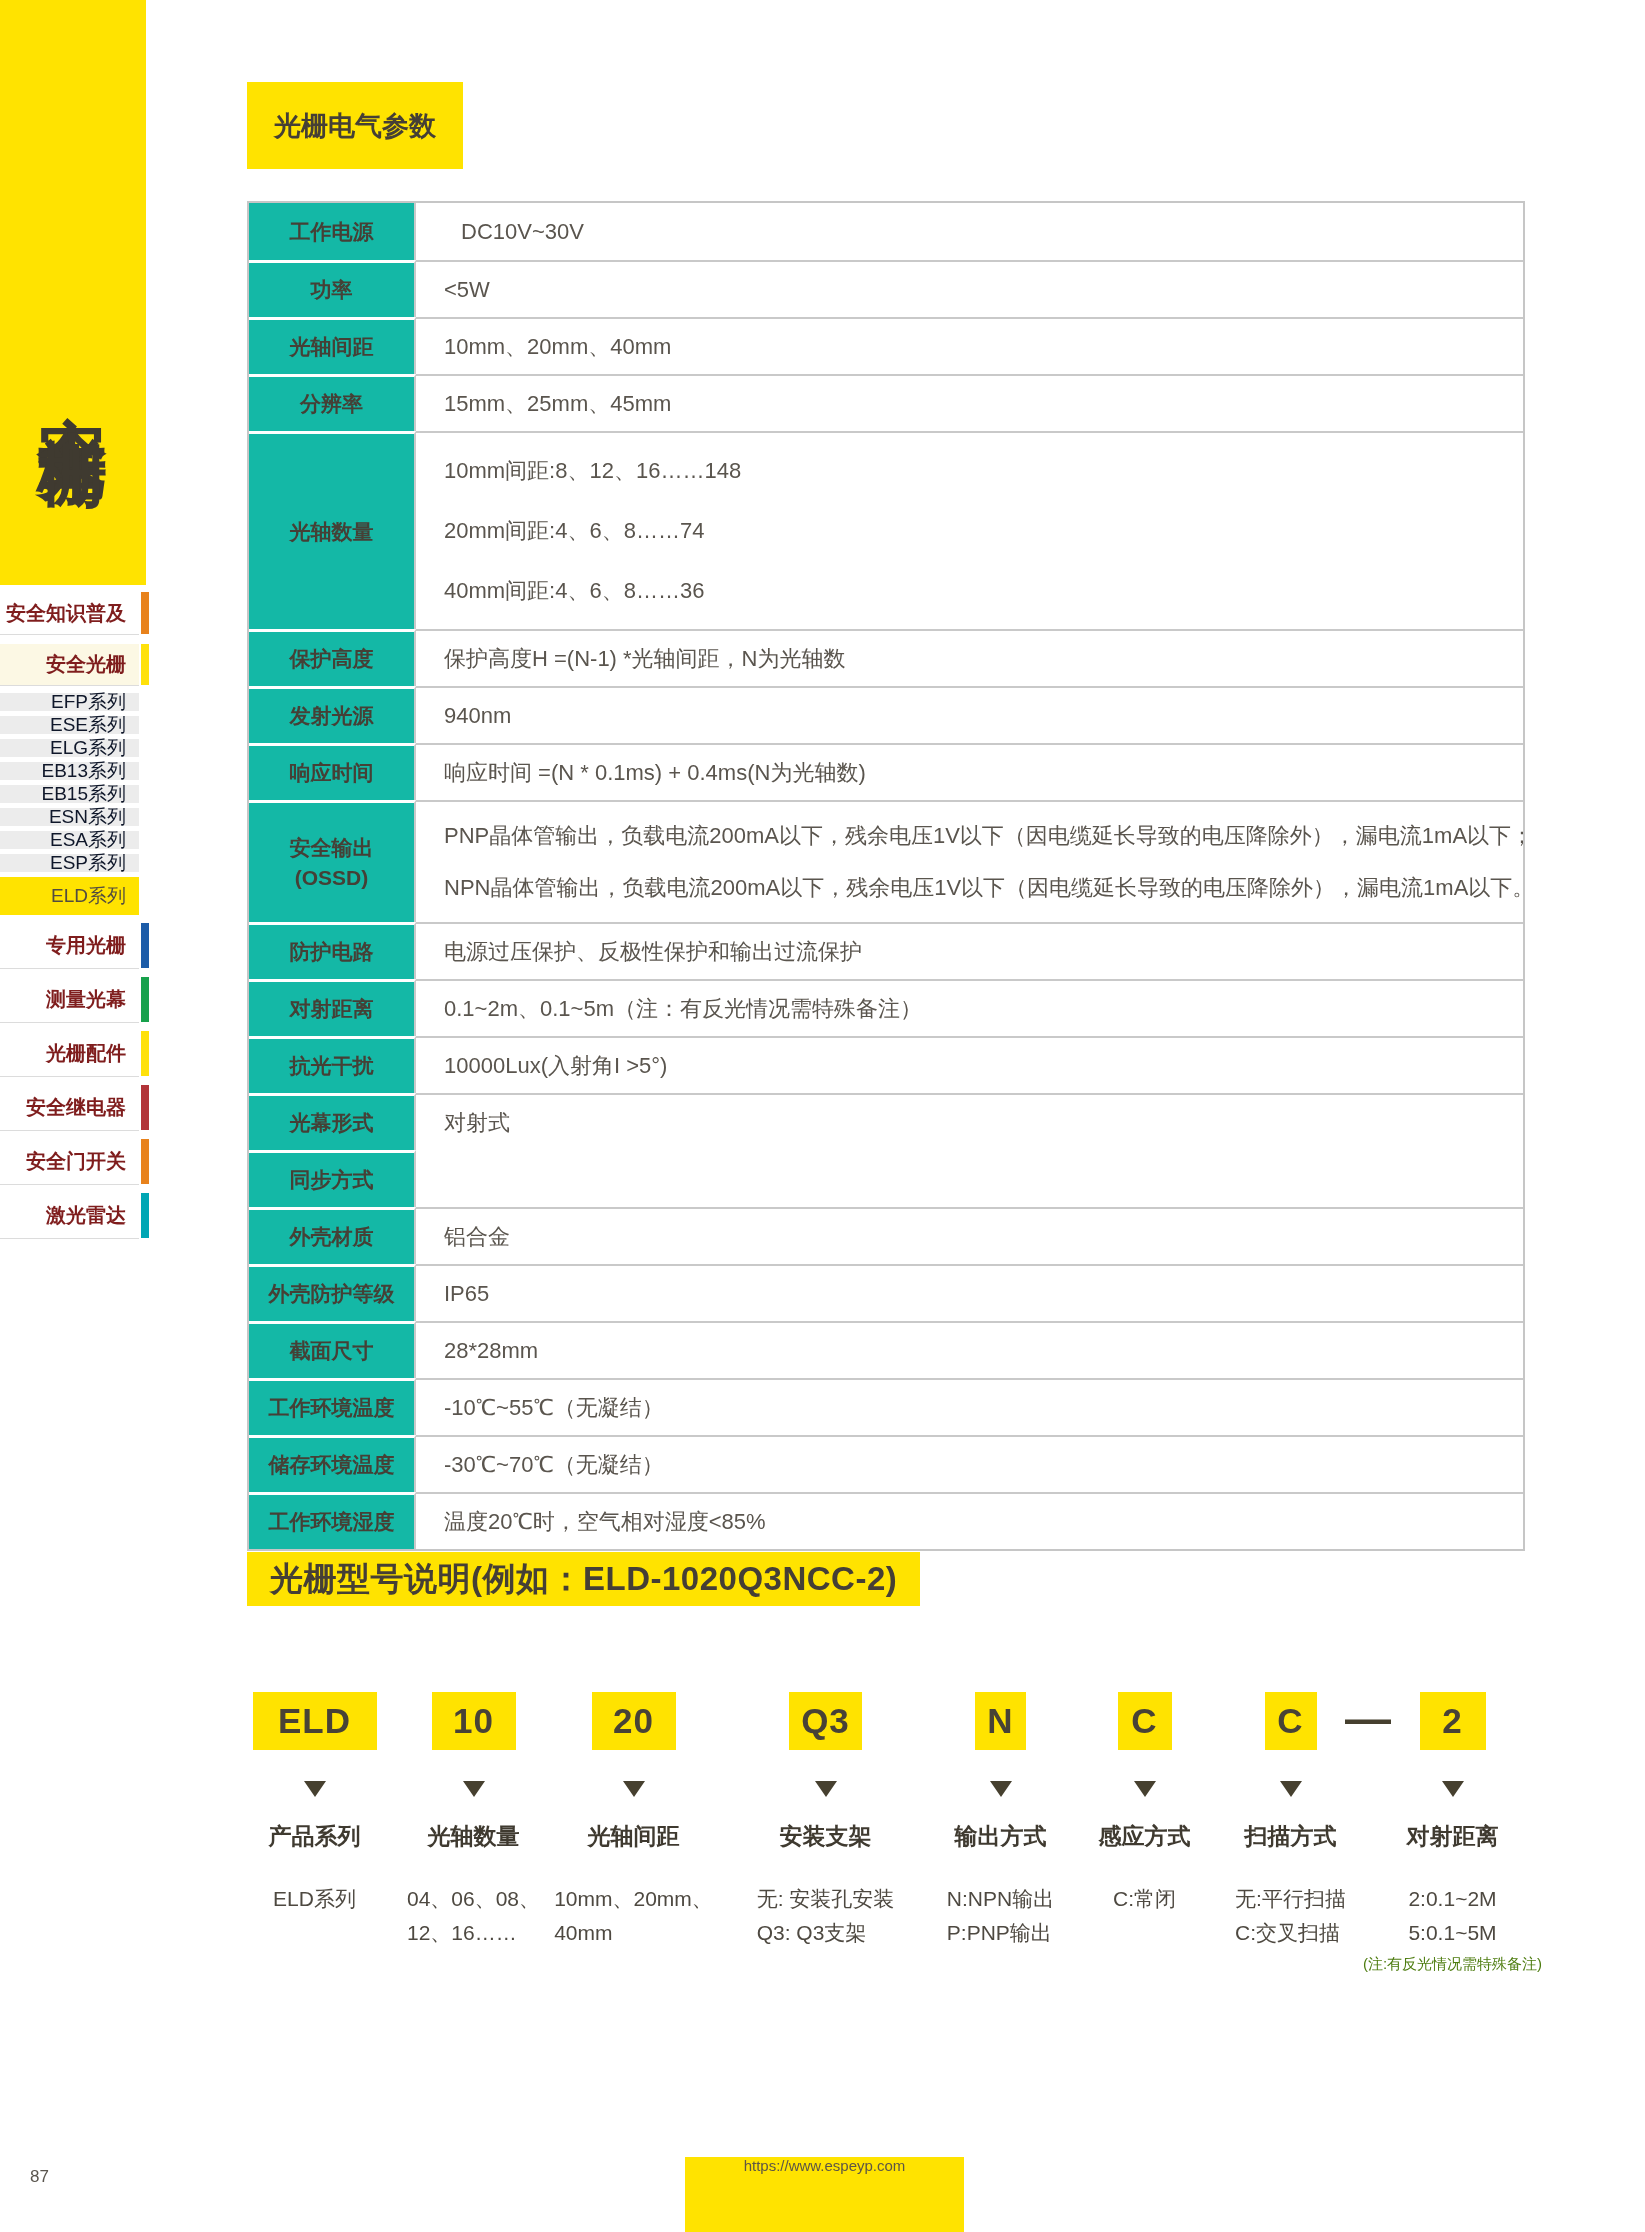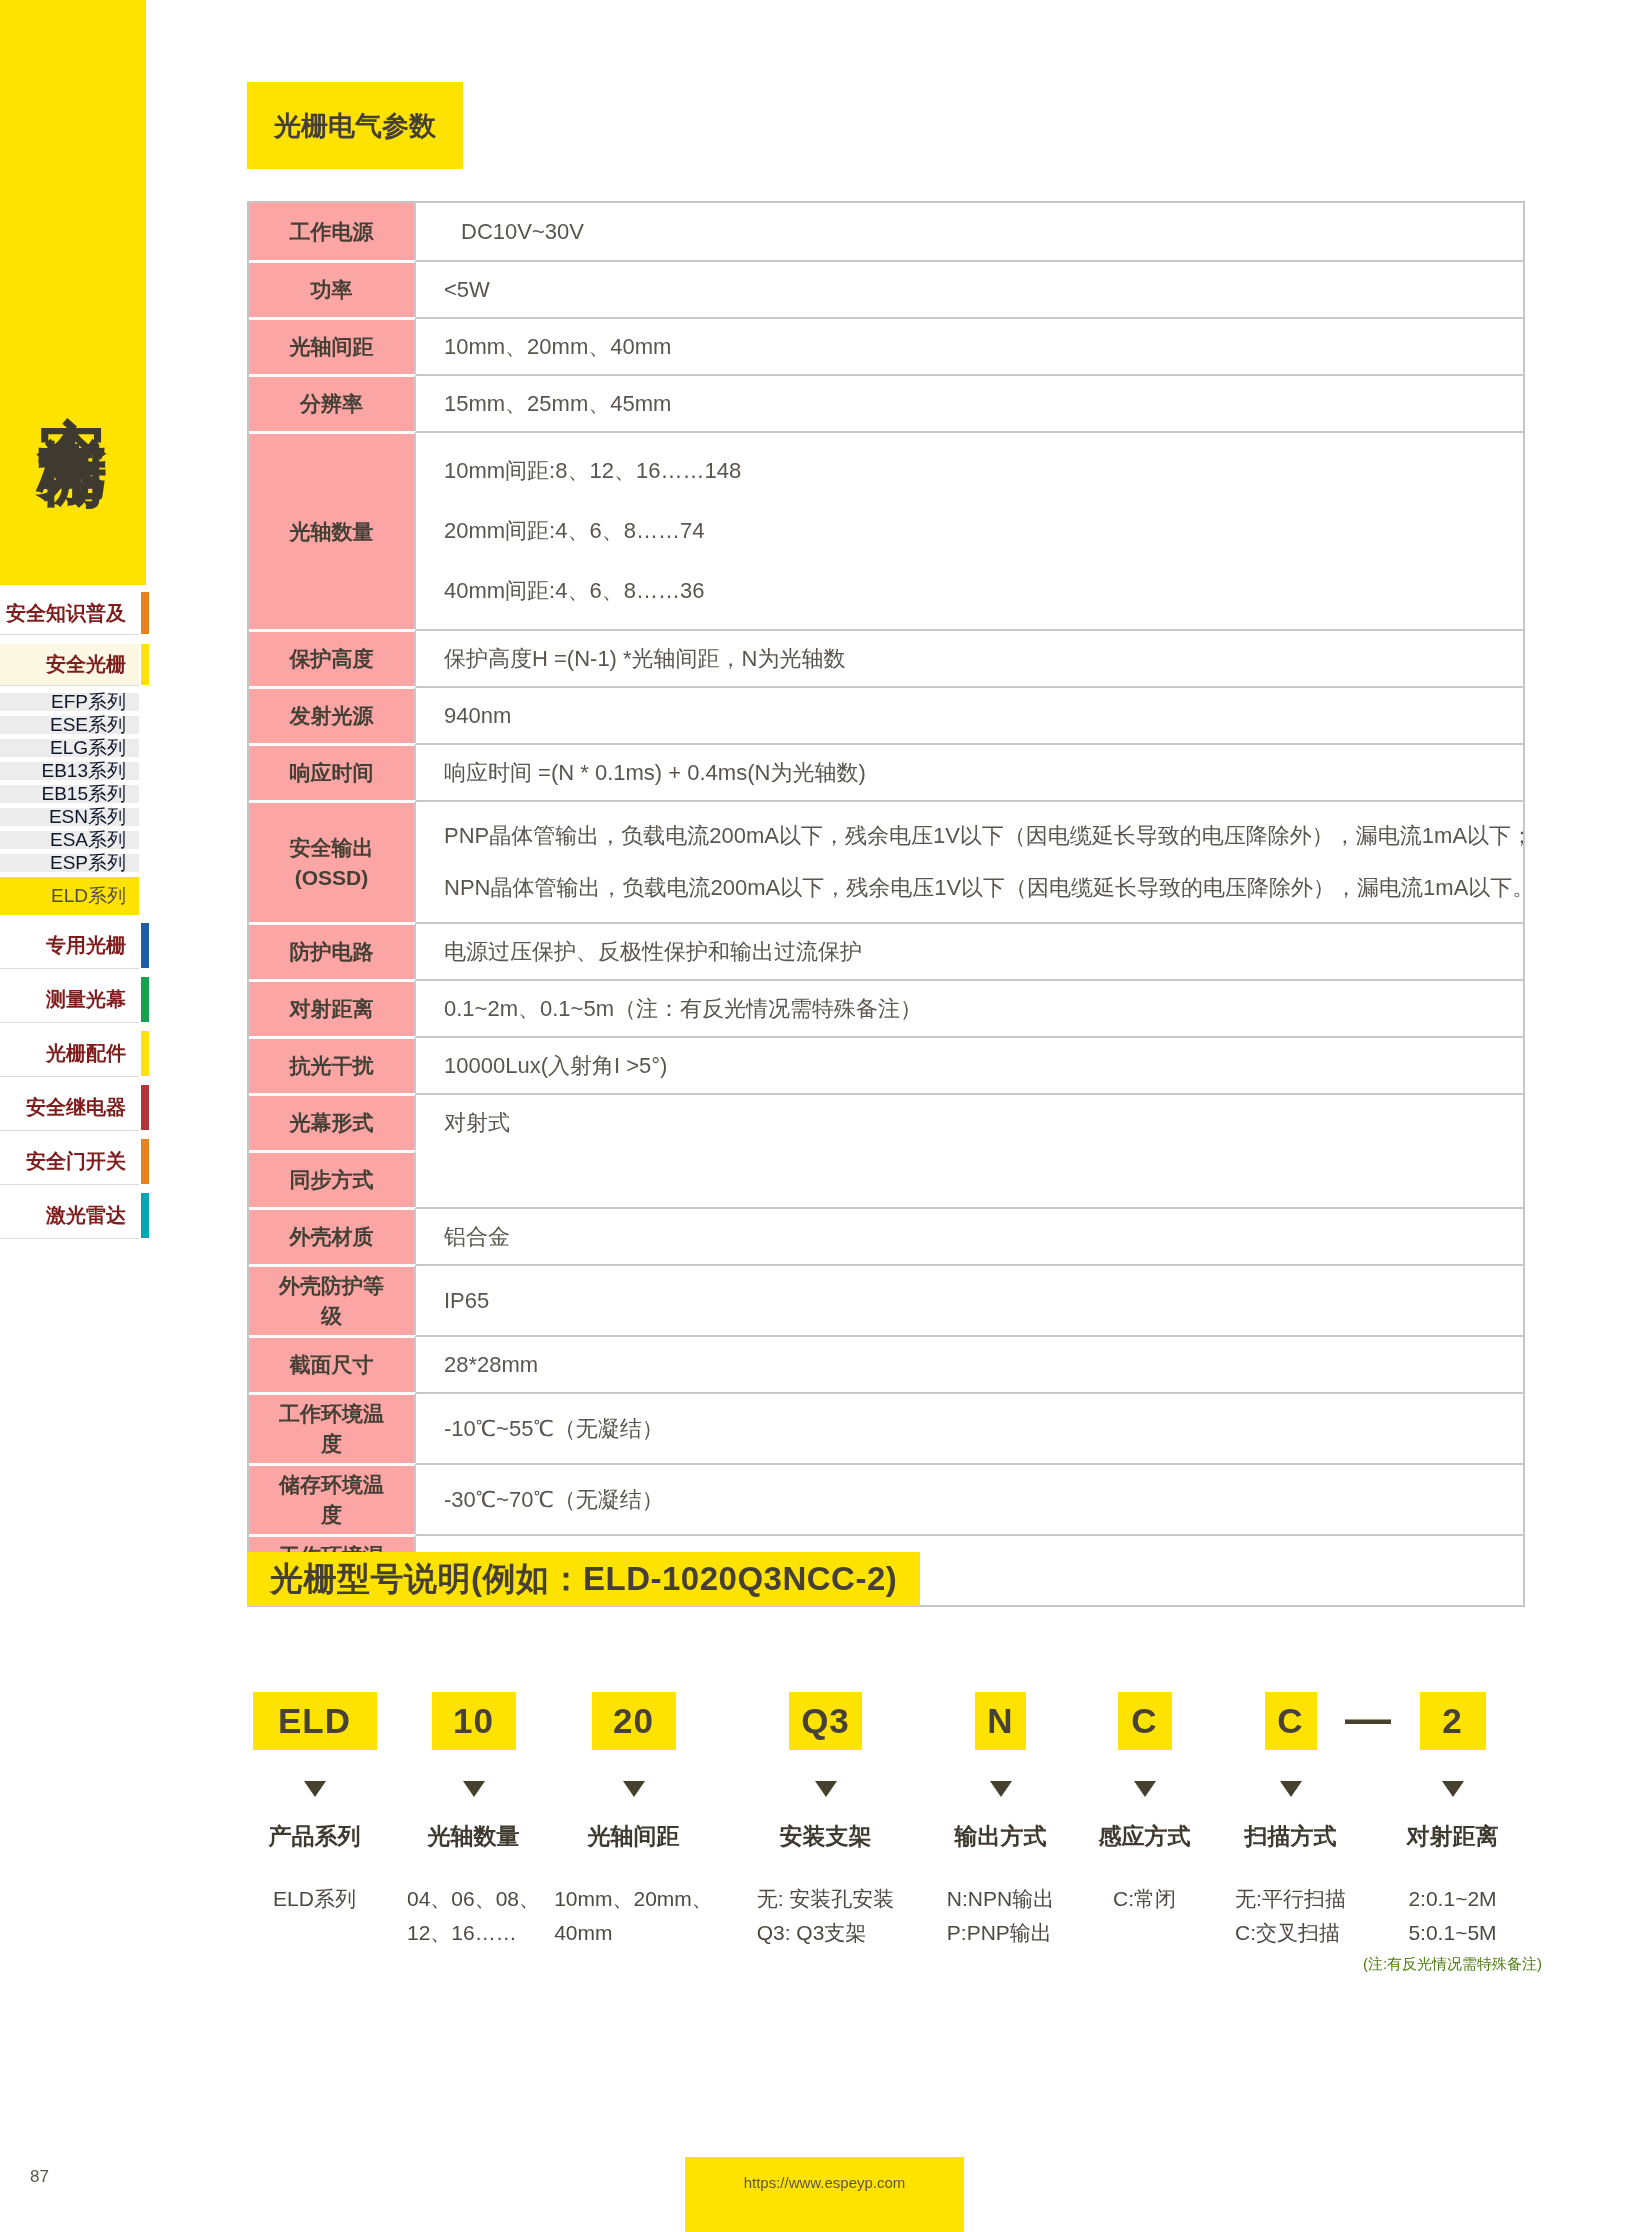--- a/index.html
+++ b/index.html
@@ -31,24 +31,24 @@
     color:#453f35;white-space:nowrap;letter-spacing:0.5px;}
 
   
   .params-table{position:absolute;left:247px;top:201px;width:1278px;box-sizing:border-box;
     border:2px solid #c6c6c6;background:#ffffff;}
   .prow{display:flex;min-height:57px;}
   .prow.rows2{min-height:111px;justify-content:space-between;}
   .prow.rows3{min-height:195px;}
   .prow + .prow .pvalue{border-top:2px solid #c9c9c9;padding-left:28px;}
   .prow + .prow .plabel{border-top:3px solid #ffffff;}
-  .plabel{width:167px;min-width:167px;box-sizing:border-box;background:#fca5a5;
+  .plabel{width:167px;min-width:167px;box-sizing:border-box;background:#14b8a6;
     border-right:2px solid #c9c9c9;display:flex;flex-direction:column;align-items:center;
     justify-content:center;text-align:center;font-weight:700;font-size:21px;color:#454036;
-    line-height:30px;padding:4px 20px;}
+    line-height:30px;padding:4px 6px;}
   .pvalue{flex:1;display:flex;flex-direction:column;justify-content:center;box-sizing:border-box;
     padding:8px 18px 8px 45px;font-size:22px;color:#5a554e;overflow:hidden;}
   .vline{line-height:30px;white-space:nowrap;}
   .rows2 .vline{line-height:52px;}
   .rows3 .vline{line-height:60px;}
 
   
   .model-area{position:absolute;left:0;top:0;width:1646px;height:0;}
   .mcol{position:absolute;top:1692px;width:209px;text-align:center;}
   .mcode{display:inline-block;box-sizing:border-box;min-width:50px;height:58px;line-height:58px;
@@ -58,21 +58,21 @@
   .mlabel{margin-top:24px;font-size:23px;font-weight:800;color:#3f3a30;white-space:nowrap;}
   .mlines{display:inline-block;text-align:left;margin-top:12px;}
   .mline{font-size:21px;line-height:34px;color:#4e4941;white-space:nowrap;}
   .mnote{margin-top:5px;font-size:15px;color:#4d7c0f;white-space:nowrap;}
   .mdash{position:absolute;left:1333px;top:1692px;width:70px;height:58px;line-height:52px;
     text-align:center;font-size:46px;font-weight:800;color:#46402f;}
 
   
   .page-num{position:absolute;left:30px;top:2167px;font-size:17px;color:#5a554e;}
   .footer-box{position:absolute;left:685px;top:2157px;width:279px;height:76px;box-sizing:border-box;
-    background:#ffe300;display:flex;justify-content:center;padding-top:17px;font-size:15px;color:#5e5645;}
+    background:#ffe300;display:flex;justify-content:center;padding-top:0;font-size:15px;color:#5e5645;}
 </style>
 </head>
 <body>
 
 <div id="page">
 
   <aside>
     <div class="hero-block">
       <div class="hero-title">安全光栅</div>
     </div>

